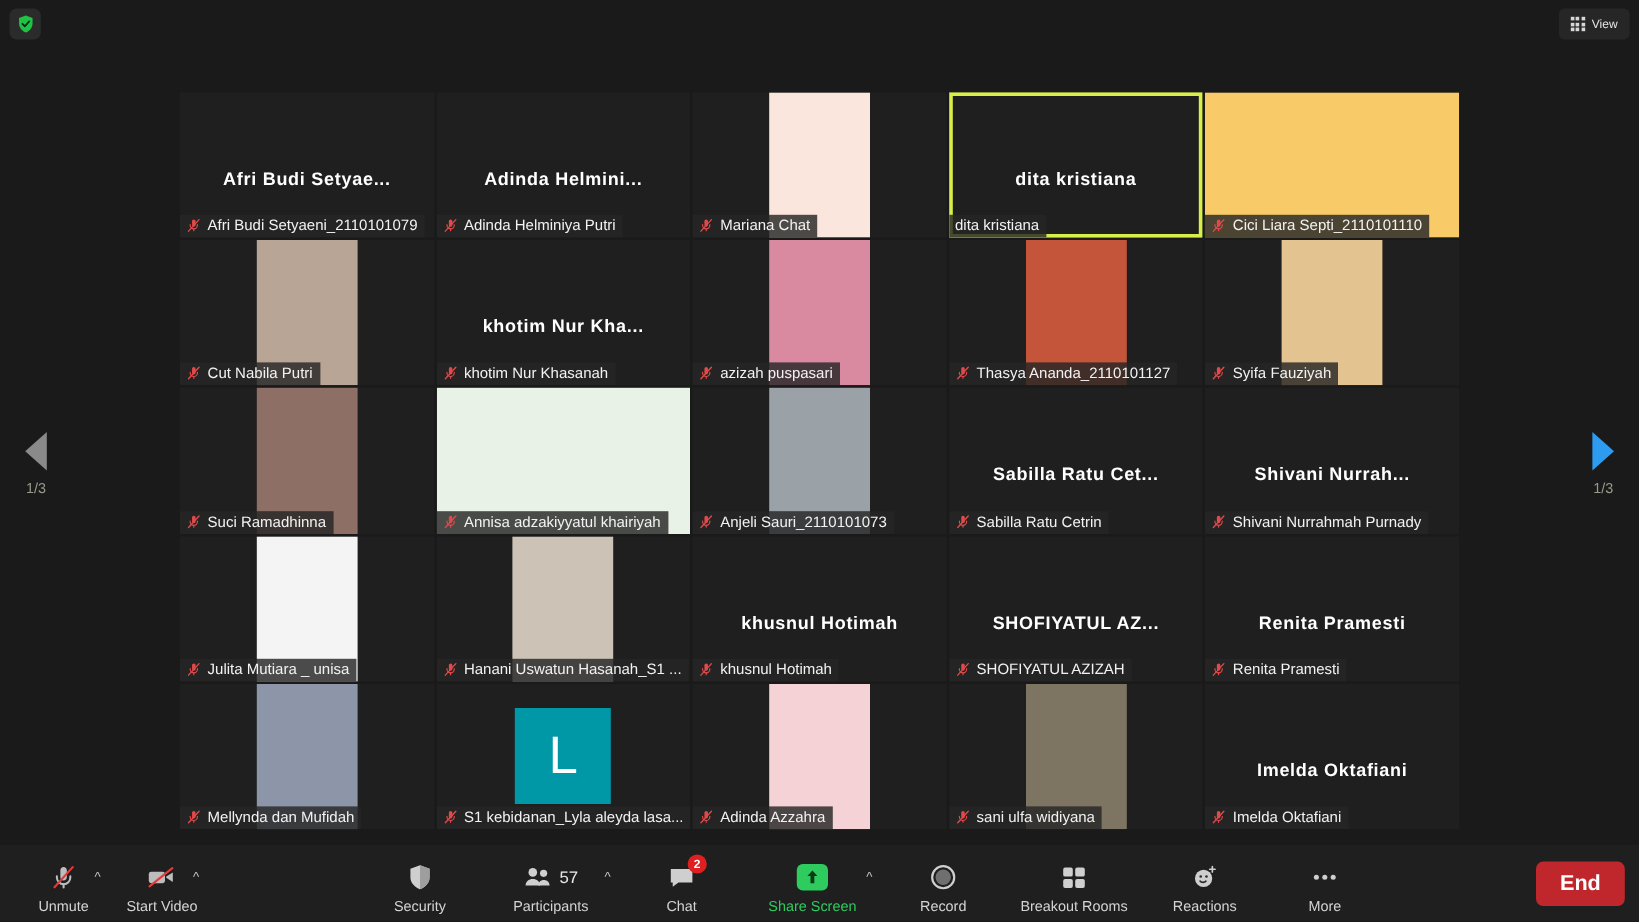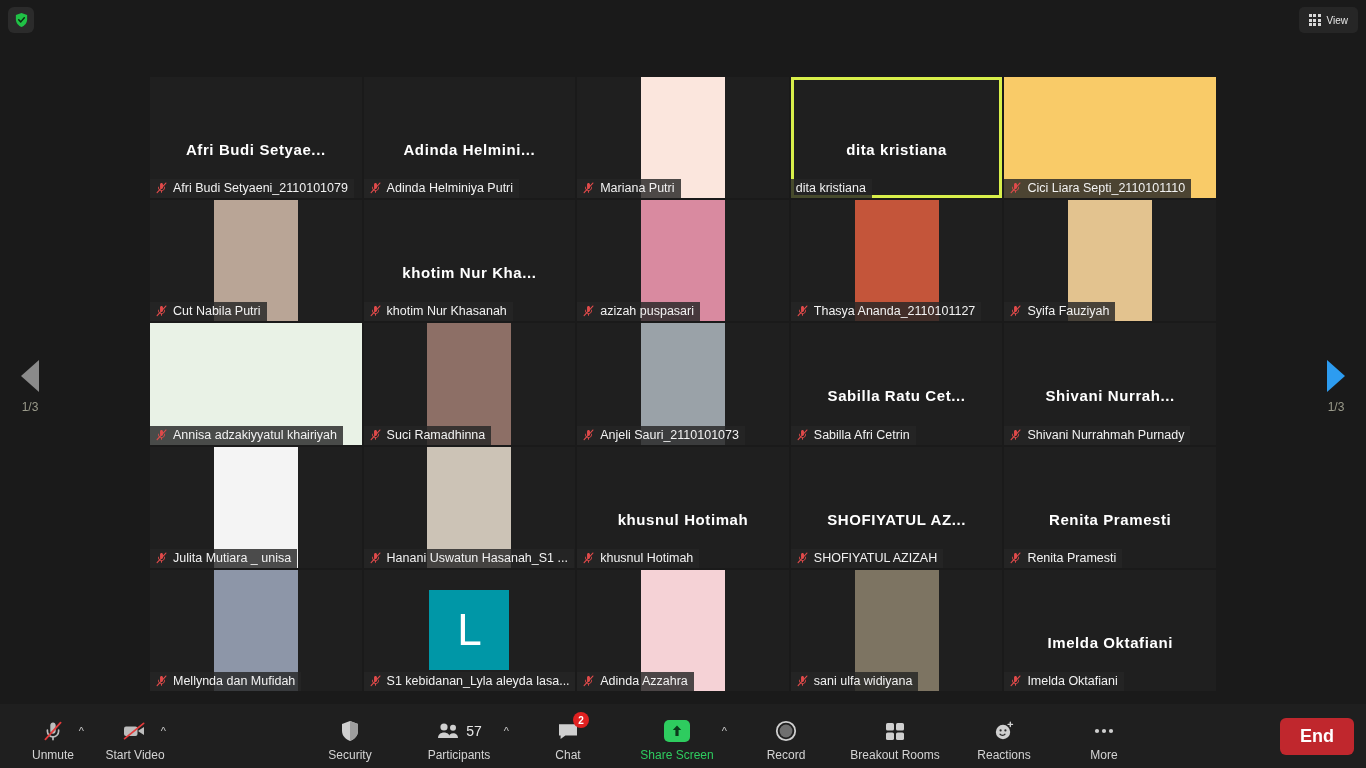--- a/index.html
+++ b/index.html
@@ -200,21 +200,21 @@
       </div>
       <div class="tile">
         <div class="media contain" style="background:#fbe6dd"></div>
         <div class="namebar">
           <svg class="mic-off" width="13" height="14" viewBox="0 0 16 17">
             <path d="M8 2.2c-1 0-1.8.8-1.8 1.8v4c0 1 .8 1.8 1.8 1.8s1.8-.8 1.8-1.8v-4c0-1-.8-1.8-1.8-1.8z" fill="#e04a4a"></path>
             <path d="M4.3 7.5v.7c0 2 1.7 3.7 3.7 3.7s3.7-1.7 3.7-3.7v-.7" stroke="#e04a4a" stroke-width="1.2" fill="none" stroke-linecap="round"></path>
             <line x1="8" y1="11.9" x2="8" y2="13.8" stroke="#e04a4a" stroke-width="1.2" stroke-linecap="round"></line>
             <line x1="2.6" y1="14.2" x2="13.4" y2="2.4" stroke="#e04a4a" stroke-width="1.4" stroke-linecap="round"></line>
           </svg>
-          <span>Mariana Putri</span>
+          <span>Mariana Chat</span>
         </div>
       </div>
       <div class="tile active">
         <div class="tile-bigname">dita kristiana</div>
         <div class="namebar">
           <span>dita kristiana</span>
         </div>
       </div>
       <div class="tile">
         <div class="media" style="background:#f9cb68"></div>
@@ -282,65 +282,65 @@
           <svg class="mic-off" width="13" height="14" viewBox="0 0 16 17">
             <path d="M8 2.2c-1 0-1.8.8-1.8 1.8v4c0 1 .8 1.8 1.8 1.8s1.8-.8 1.8-1.8v-4c0-1-.8-1.8-1.8-1.8z" fill="#e04a4a"></path>
             <path d="M4.3 7.5v.7c0 2 1.7 3.7 3.7 3.7s3.7-1.7 3.7-3.7v-.7" stroke="#e04a4a" stroke-width="1.2" fill="none" stroke-linecap="round"></path>
             <line x1="8" y1="11.9" x2="8" y2="13.8" stroke="#e04a4a" stroke-width="1.2" stroke-linecap="round"></line>
             <line x1="2.6" y1="14.2" x2="13.4" y2="2.4" stroke="#e04a4a" stroke-width="1.4" stroke-linecap="round"></line>
           </svg>
           <span>Syifa Fauziyah</span>
         </div>
       </div>
       <div class="tile">
+        <div class="media contain" style="background:#8d6f66"></div>
+        <div class="namebar">
+          <svg class="mic-off" width="13" height="14" viewBox="0 0 16 17">
+            <path d="M8 2.2c-1 0-1.8.8-1.8 1.8v4c0 1 .8 1.8 1.8 1.8s1.8-.8 1.8-1.8v-4c0-1-.8-1.8-1.8-1.8z" fill="#e04a4a"></path>
+            <path d="M4.3 7.5v.7c0 2 1.7 3.7 3.7 3.7s3.7-1.7 3.7-3.7v-.7" stroke="#e04a4a" stroke-width="1.2" fill="none" stroke-linecap="round"></path>
+            <line x1="8" y1="11.9" x2="8" y2="13.8" stroke="#e04a4a" stroke-width="1.2" stroke-linecap="round"></line>
+            <line x1="2.6" y1="14.2" x2="13.4" y2="2.4" stroke="#e04a4a" stroke-width="1.4" stroke-linecap="round"></line>
+          </svg>
+          <span>Suci Ramadhinna</span>
+        </div>
+      </div>
+      <div class="tile">
         <div class="media" style="background:#e9f2e6"></div>
         <div class="namebar">
           <svg class="mic-off" width="13" height="14" viewBox="0 0 16 17">
             <path d="M8 2.2c-1 0-1.8.8-1.8 1.8v4c0 1 .8 1.8 1.8 1.8s1.8-.8 1.8-1.8v-4c0-1-.8-1.8-1.8-1.8z" fill="#e04a4a"></path>
             <path d="M4.3 7.5v.7c0 2 1.7 3.7 3.7 3.7s3.7-1.7 3.7-3.7v-.7" stroke="#e04a4a" stroke-width="1.2" fill="none" stroke-linecap="round"></path>
             <line x1="8" y1="11.9" x2="8" y2="13.8" stroke="#e04a4a" stroke-width="1.2" stroke-linecap="round"></line>
             <line x1="2.6" y1="14.2" x2="13.4" y2="2.4" stroke="#e04a4a" stroke-width="1.4" stroke-linecap="round"></line>
           </svg>
           <span>Annisa adzakiyyatul khairiyah</span>
         </div>
       </div>
       <div class="tile">
-        <div class="media contain" style="background:#8d6f66"></div>
-        <div class="namebar">
-          <svg class="mic-off" width="13" height="14" viewBox="0 0 16 17">
-            <path d="M8 2.2c-1 0-1.8.8-1.8 1.8v4c0 1 .8 1.8 1.8 1.8s1.8-.8 1.8-1.8v-4c0-1-.8-1.8-1.8-1.8z" fill="#e04a4a"></path>
-            <path d="M4.3 7.5v.7c0 2 1.7 3.7 3.7 3.7s3.7-1.7 3.7-3.7v-.7" stroke="#e04a4a" stroke-width="1.2" fill="none" stroke-linecap="round"></path>
-            <line x1="8" y1="11.9" x2="8" y2="13.8" stroke="#e04a4a" stroke-width="1.2" stroke-linecap="round"></line>
-            <line x1="2.6" y1="14.2" x2="13.4" y2="2.4" stroke="#e04a4a" stroke-width="1.4" stroke-linecap="round"></line>
-          </svg>
-          <span>Suci Ramadhinna</span>
-        </div>
-      </div>
-      <div class="tile">
         <div class="media contain" style="background:#9aa2a8"></div>
         <div class="namebar">
           <svg class="mic-off" width="13" height="14" viewBox="0 0 16 17">
             <path d="M8 2.2c-1 0-1.8.8-1.8 1.8v4c0 1 .8 1.8 1.8 1.8s1.8-.8 1.8-1.8v-4c0-1-.8-1.8-1.8-1.8z" fill="#e04a4a"></path>
             <path d="M4.3 7.5v.7c0 2 1.7 3.7 3.7 3.7s3.7-1.7 3.7-3.7v-.7" stroke="#e04a4a" stroke-width="1.2" fill="none" stroke-linecap="round"></path>
             <line x1="8" y1="11.9" x2="8" y2="13.8" stroke="#e04a4a" stroke-width="1.2" stroke-linecap="round"></line>
             <line x1="2.6" y1="14.2" x2="13.4" y2="2.4" stroke="#e04a4a" stroke-width="1.4" stroke-linecap="round"></line>
           </svg>
           <span>Anjeli Sauri_2110101073</span>
         </div>
       </div>
       <div class="tile">
         <div class="tile-bigname">Sabilla  Ratu  Cet...</div>
         <div class="namebar">
           <svg class="mic-off" width="13" height="14" viewBox="0 0 16 17">
             <path d="M8 2.2c-1 0-1.8.8-1.8 1.8v4c0 1 .8 1.8 1.8 1.8s1.8-.8 1.8-1.8v-4c0-1-.8-1.8-1.8-1.8z" fill="#e04a4a"></path>
             <path d="M4.3 7.5v.7c0 2 1.7 3.7 3.7 3.7s3.7-1.7 3.7-3.7v-.7" stroke="#e04a4a" stroke-width="1.2" fill="none" stroke-linecap="round"></path>
             <line x1="8" y1="11.9" x2="8" y2="13.8" stroke="#e04a4a" stroke-width="1.2" stroke-linecap="round"></line>
             <line x1="2.6" y1="14.2" x2="13.4" y2="2.4" stroke="#e04a4a" stroke-width="1.4" stroke-linecap="round"></line>
           </svg>
-          <span>Sabilla Afri Cetrin</span>
+          <span>Sabilla Ratu Cetrin</span>
         </div>
       </div>
       <div class="tile">
         <div class="tile-bigname">Shivani  Nurrah...</div>
         <div class="namebar">
           <svg class="mic-off" width="13" height="14" viewBox="0 0 16 17">
             <path d="M8 2.2c-1 0-1.8.8-1.8 1.8v4c0 1 .8 1.8 1.8 1.8s1.8-.8 1.8-1.8v-4c0-1-.8-1.8-1.8-1.8z" fill="#e04a4a"></path>
             <path d="M4.3 7.5v.7c0 2 1.7 3.7 3.7 3.7s3.7-1.7 3.7-3.7v-.7" stroke="#e04a4a" stroke-width="1.2" fill="none" stroke-linecap="round"></path>
             <line x1="8" y1="11.9" x2="8" y2="13.8" stroke="#e04a4a" stroke-width="1.2" stroke-linecap="round"></line>
             <line x1="2.6" y1="14.2" x2="13.4" y2="2.4" stroke="#e04a4a" stroke-width="1.4" stroke-linecap="round"></line>

